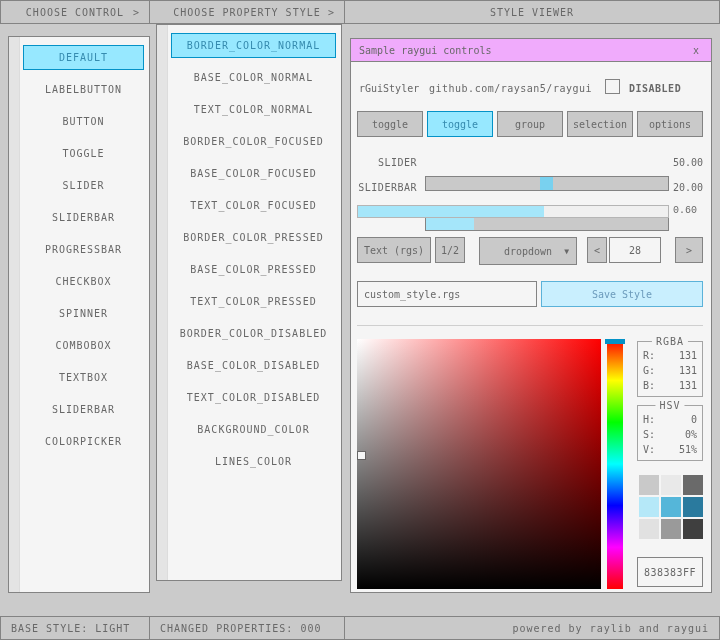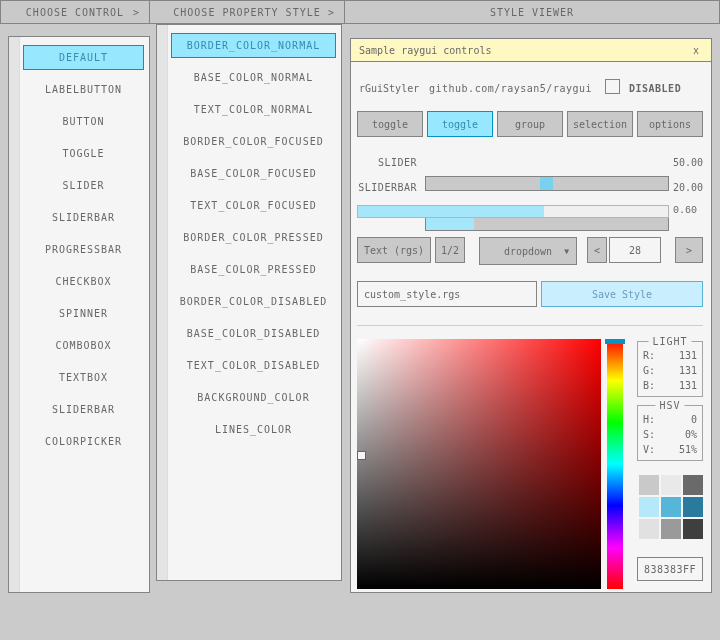--- a/index.html
+++ b/index.html
@@ -50,21 +50,21 @@
   .list-item.selected{
     background:#97e8ff;border-color:#0492c7;color:#368baf;
   }
 
   
   #viewer{
     position:absolute;left:350px;top:38px;width:362px;height:555px;
     box-sizing:border-box;background:#f5f5f5;border:1px solid #838383;
   }
   .titlebar{
-    height:23px;background:#fef9c3;border-bottom:1px solid #838383;
+    height:23px;background:#f0abfc;border-bottom:1px solid #838383;
     display:flex;align-items:center;justify-content:space-between;
     padding:0 8px;box-sizing:border-box;
   }
   .close-btn{width:14px;text-align:center;cursor:default;}
 
   .v-abs{position:absolute;box-sizing:border-box;}
   .btn{
     background:#c9c9c9;border:1px solid #838383;color:#686868;
     display:flex;align-items:center;justify-content:center;cursor:default;
   }
@@ -138,21 +138,21 @@
   .gb-hsv{top:366px;}
   .gb-rows{position:absolute;left:5px;right:5px;top:6px;}
   .gb-row{display:flex;justify-content:space-between;line-height:15px;}
 
   .swatch-grid{
     left:288px;top:436px;width:64px;
     display:grid;grid-template-columns:repeat(3,20px);gap:2px;
   }
   .swatch{width:20px;height:20px;}
 
-  .hex-box{left:286px;top:518px;width:66px;height:24px;justify-content:center;padding:0;letter-spacing:0.5px;}
+  .hex-box{left:286px;top:518px;width:66px;height:30px;justify-content:center;padding:0;letter-spacing:0.5px;}
 </style>
 </head>
 <body>
 
 <div class="app">
 
   <div class="chrome-bar top">
     <div class="bar-section bar-w1">
       <span>CHOOSE CONTROL</span>
       <span class="bar-chevron">&gt;</span>
@@ -189,20 +189,21 @@
     <div class="scrollstrip"></div>
     <div class="list-items" id="properties-items">
         <div class="list-item selected">BORDER_COLOR_NORMAL</div>
         <div class="list-item">BASE_COLOR_NORMAL</div>
         <div class="list-item">TEXT_COLOR_NORMAL</div>
         <div class="list-item">BORDER_COLOR_FOCUSED</div>
         <div class="list-item">BASE_COLOR_FOCUSED</div>
         <div class="list-item">TEXT_COLOR_FOCUSED</div>
         <div class="list-item">BORDER_COLOR_PRESSED</div>
         <div class="list-item">BASE_COLOR_PRESSED</div>
+        <div class="list-item">TEXT_COLOR_PRESSED</div>
         <div class="list-item">BORDER_COLOR_DISABLED</div>
         <div class="list-item">BASE_COLOR_DISABLED</div>
         <div class="list-item">TEXT_COLOR_DISABLED</div>
         <div class="list-item">BACKGROUND_COLOR</div>
         <div class="list-item">LINES_COLOR</div>
       </div>
   </div>
 
   <div id="viewer">
     <div class="titlebar">
@@ -256,21 +257,21 @@
     <div class="v-abs divider"></div>
 
     <div class="v-abs sv-square">
       <div class="sv-cursor"></div>
     </div>
     <div class="v-abs hue-bar">
       <div class="hue-cursor"></div>
     </div>
 
     <div class="groupbox gb-rgba">
-      <span class="gb-title">LIGHT</span>
+      <span class="gb-title">RGBA</span>
       <div class="gb-rows" id="rgba-rows">
           <div class="gb-row">
             <span>R:</span>
             <span>131</span>
           </div>
           <div class="gb-row">
             <span>G:</span>
             <span>131</span>
           </div>
           <div class="gb-row">
@@ -305,14 +306,25 @@
         <div class="swatch" style="background: rgb(85, 182, 217);"></div>
         <div class="swatch" style="background: rgb(42, 122, 158);"></div>
         <div class="swatch" style="background: rgb(225, 225, 225);"></div>
         <div class="swatch" style="background: rgb(154, 154, 154);"></div>
         <div class="swatch" style="background: rgb(63, 63, 63);"></div>
       </div>
 
     <div class="v-abs tb hex-box">838383FF</div>
   </div>
 
+  <div class="chrome-bar bottom">
+    <div class="bar-section bar-w1 bar-left">
+      <span>BASE STYLE: LIGHT</span>
+    </div>
+    <div class="bar-section bar-w2 bar-left">
+      <span>CHANGED PROPERTIES: 000</span>
+    </div>
+    <div class="bar-section bar-grow bar-right">
+      <span>powered by raylib and raygui</span>
+    </div>
+  </div>
 
 </div>
 
 </body></html>

